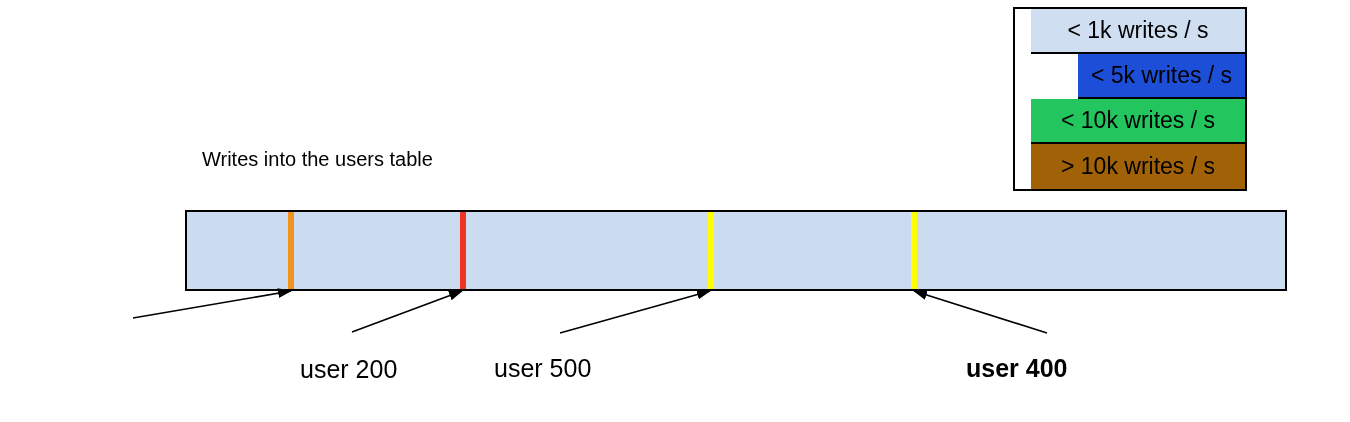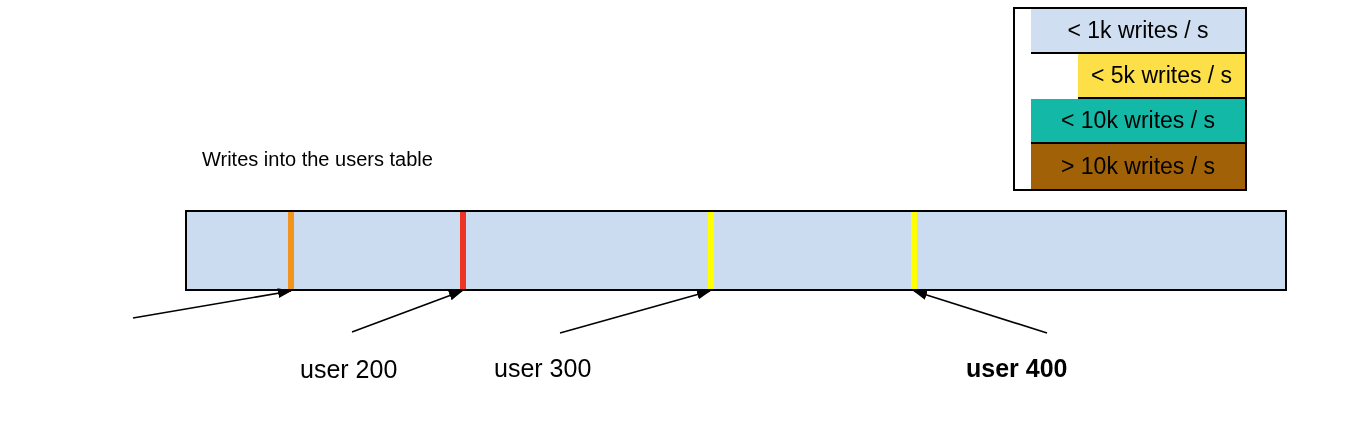--- a/index.html
+++ b/index.html
@@ -90,24 +90,24 @@
 </style>
 </head>
 <body>
 
 <div class="canvas">
 
   <div class="legend">
     <div class="legend-row" style="background-color: rgb(207, 223, 241);">
       <span>&lt; 1k writes / s</span>
     </div>
-    <div class="legend-row" style="background-color: #fde047; margin-left: 47px;">
+    <div class="legend-row" style="background-color: #1d4ed8; margin-left: 47px;">
       <span>&lt; 5k writes / s</span>
     </div>
-    <div class="legend-row" style="background-color: #14b8a6; align-items: center;">
+    <div class="legend-row" style="background-color: #22c55e; align-items: center;">
       <span>&lt; 10k writes / s</span>
     </div>
     <div class="legend-row" style="background-color: #a16207;">
       <span>&gt; 10k writes / s</span>
     </div>
   </div>
 
   <div class="diagram-title">Writes into the users table</div>
 
   <div class="table-bar" style="background-color: rgb(204, 220, 240);">
@@ -123,16 +123,16 @@
         <path d="M0,0 L14,5 L0,10 z" fill="#000000"></path>
       </marker>
     </defs>
     <line x1="133" y1="318" x2="291" y2="291" marker-end="url(#arrowhead)"></line>
     <line x1="352" y1="332" x2="462" y2="291" marker-end="url(#arrowhead)"></line>
     <line x1="560" y1="333" x2="710" y2="291" marker-end="url(#arrowhead)"></line>
     <line x1="1047" y1="333" x2="914" y2="291" marker-end="url(#arrowhead)"></line>
   </svg>
 
   <div class="user-label user-label-2">user 200</div>
-  <div class="user-label user-label-3">user 300</div>
+  <div class="user-label user-label-3">user 500</div>
   <div class="user-label user-label-4">user 400</div>
 
 </div>
 
 </body></html>

